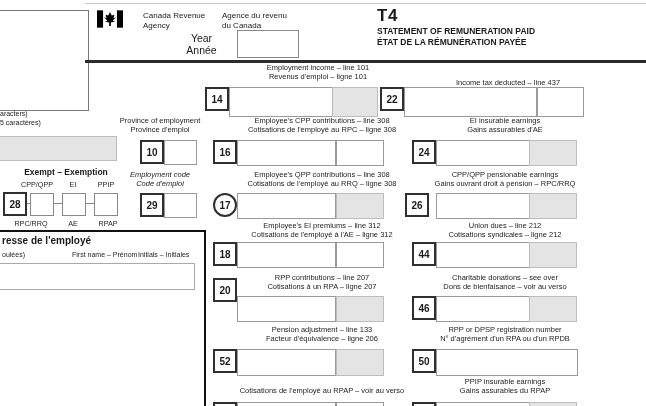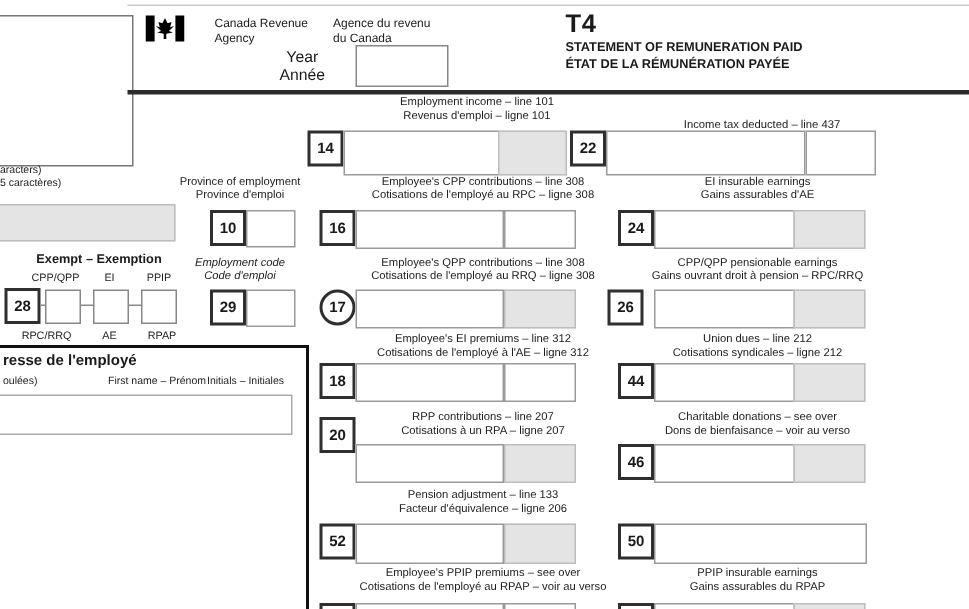--- a/index.html
+++ b/index.html
@@ -145,25 +145,28 @@
   <div class="box" style="left:436px;top:296px;width:92px;height:24px;"></div>
   <div class="graybox" style="left:529px;top:296px;width:46px;height:24px;"></div>
 
   <div class="cap" style="left:213px;top:326px;width:218px;">
     <span>Pension adjustment – line 133</span><br><span>Facteur d'équivalence – ligne 206</span>
   </div>
   <div class="numbox" style="left:213px;top:349px;">52</div>
   <div class="box" style="left:237px;top:349px;width:97px;height:25px;"></div>
   <div class="graybox" style="left:336px;top:349px;width:46px;height:25px;"></div>
 
+  <div class="cap" style="left:398px;top:326px;width:214px;">
+    <span>RPP or DPSP registration number</span><br><span>N° d'agrément d'un RPA ou d'un RPDB</span>
+  </div>
   <div class="numbox" style="left:412px;top:349px;">50</div>
   <div class="box" style="left:436px;top:349px;width:140px;height:25px;"></div>
 
   <div class="cap" style="left:213px;top:378px;width:218px;">
-    <span>Employee's PPIP premiums – see over</span><br><span>Cotisations de l'employé au RPAP – voir au verso</span>
+    <br><span>Cotisations de l'employé au RPAP – voir au verso</span>
   </div>
   <div class="numbox" style="left:213px;top:402px;"></div>
   <div class="box" style="left:237px;top:402px;width:97px;height:20px;"></div>
   <div class="box" style="left:336px;top:402px;width:46px;height:20px;"></div>
 
   <div class="cap" style="left:398px;top:378px;width:214px;">
     <span>PPIP insurable earnings</span><br><span>Gains assurables du RPAP</span>
   </div>
   <div class="numbox" style="left:412px;top:402px;"></div>
   <div class="box" style="left:436px;top:402px;width:92px;height:20px;"></div>

